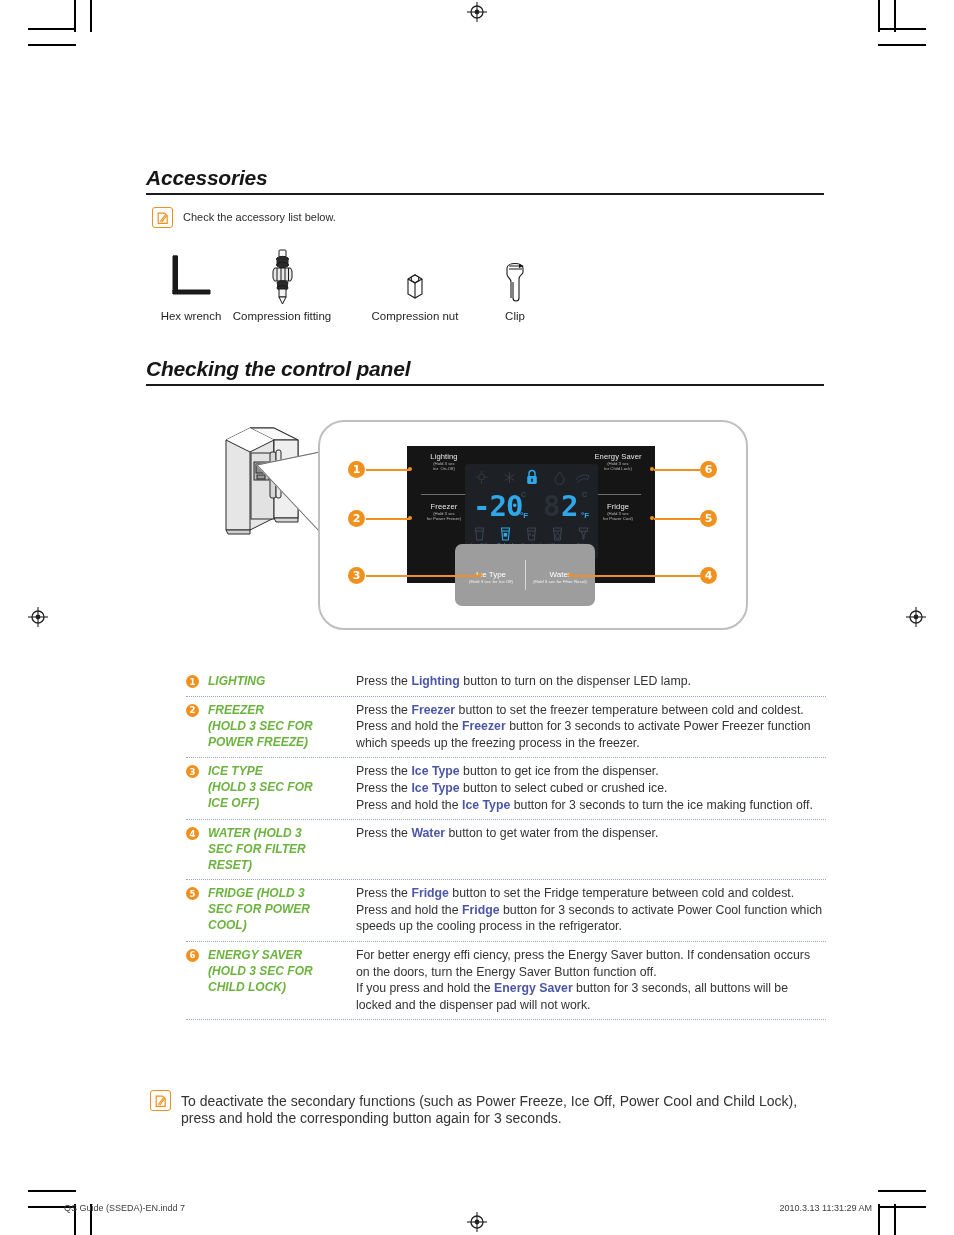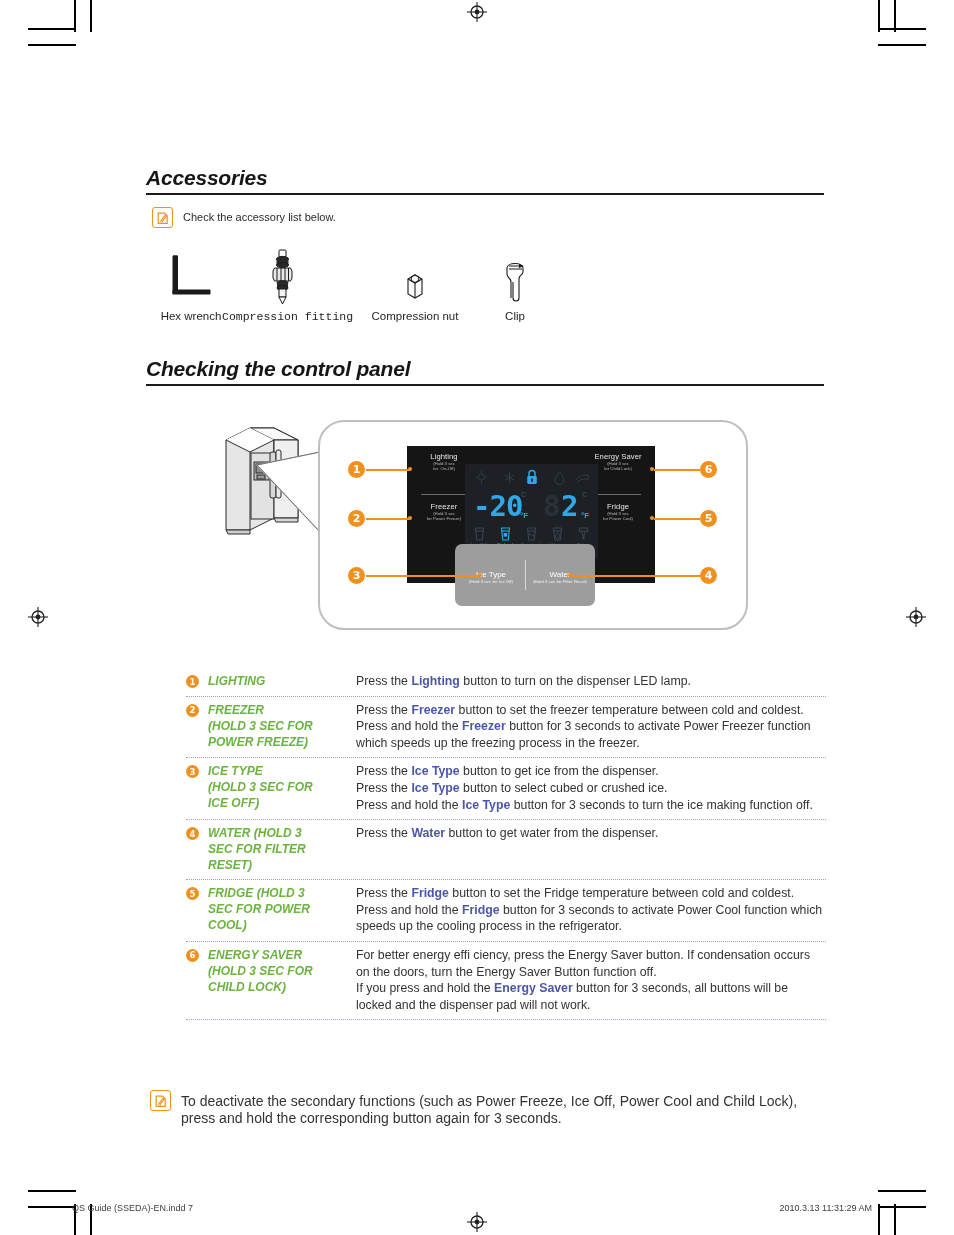--- a/index.html
+++ b/index.html
@@ -228,21 +228,21 @@
     <div class="acc" style="left:0px; width:82px;">
       <div class="art">
         <svg width="56" height="56" viewBox="0 0 56 56">
           <path d="M10 6 L10 44 L47 44 L47 40 L14.5 40 L14.5 6 Z" fill="#1a1a1a" stroke="#1a1a1a" stroke-width="1"></path>
           <path d="M10 6 L14.5 6 M10 44 L10 40" stroke="#1a1a1a" stroke-width="1"></path>
         </svg>
       </div>
       <div class="cap">Hex wrench</div>
     </div>
 
-    <div class="acc" style="left:72px; width:120px;font-family:Liberation Mono, monospace;">
+    <div class="acc" style="left:72px; width:120px;">
       <div class="art">
         <svg width="34" height="58" viewBox="0 0 34 58">
           <g stroke="#1a1a1a" stroke-width="1" fill="#fff">
             <rect x="14" y="2" width="7" height="7" rx="1"></rect>
             <ellipse cx="17.5" cy="11" rx="6" ry="2.6" fill="#2a2a2a"></ellipse>
             <rect x="11.5" y="11" width="12" height="6" fill="#2a2a2a" stroke="none"></rect>
             <ellipse cx="17.5" cy="17" rx="6" ry="2.6" fill="#2a2a2a"></ellipse>
             <polygon points="9.5,20 25.5,20 27,23 27,30 25.5,33 9.5,33 8,30 8,23" fill="#e8e8e8"></polygon>
             <line x1="12" y1="20" x2="12" y2="33"></line>
             <line x1="16" y1="20" x2="16" y2="33"></line>
@@ -571,16 +571,16 @@
     <div class="note-icon">
       <svg width="16" height="17" viewBox="0 0 16 17">
         <path d="M3.2 13.4 L3.2 3.2 L9.6 3.2 L12.2 5.8 L12.2 13.4 Z" fill="none" stroke="#F0901E" stroke-width="1.2"></path>
         <path d="M5.2 11.6 L10.6 4.6" stroke="#F0901E" stroke-width="1.1"></path>
         <path d="M6.6 12.3 L11.6 5.6" stroke="#F0901E" stroke-width="1.1"></path>
       </svg>
     </div>
     <div class="note-text" style="font-size:14px; line-height:16.6px; color:#333;">To deactivate the secondary functions (such as Power Freeze, Ice Off, Power Cool and Child Lock), press and hold the corresponding button again for 3 seconds.</div>
   </div>
 
-  <div class="pfoot" style="left:72px;text-align:right;">QS Guide (SSEDA)-EN.indd   7</div>
+  <div class="pfoot" style="left:64px;text-align:right;">QS Guide (SSEDA)-EN.indd   7</div>
   <div class="pfoot" style="right:82px;">2010.3.13   11:31:29 AM</div>
 
 </div>
 
 </body></html>

